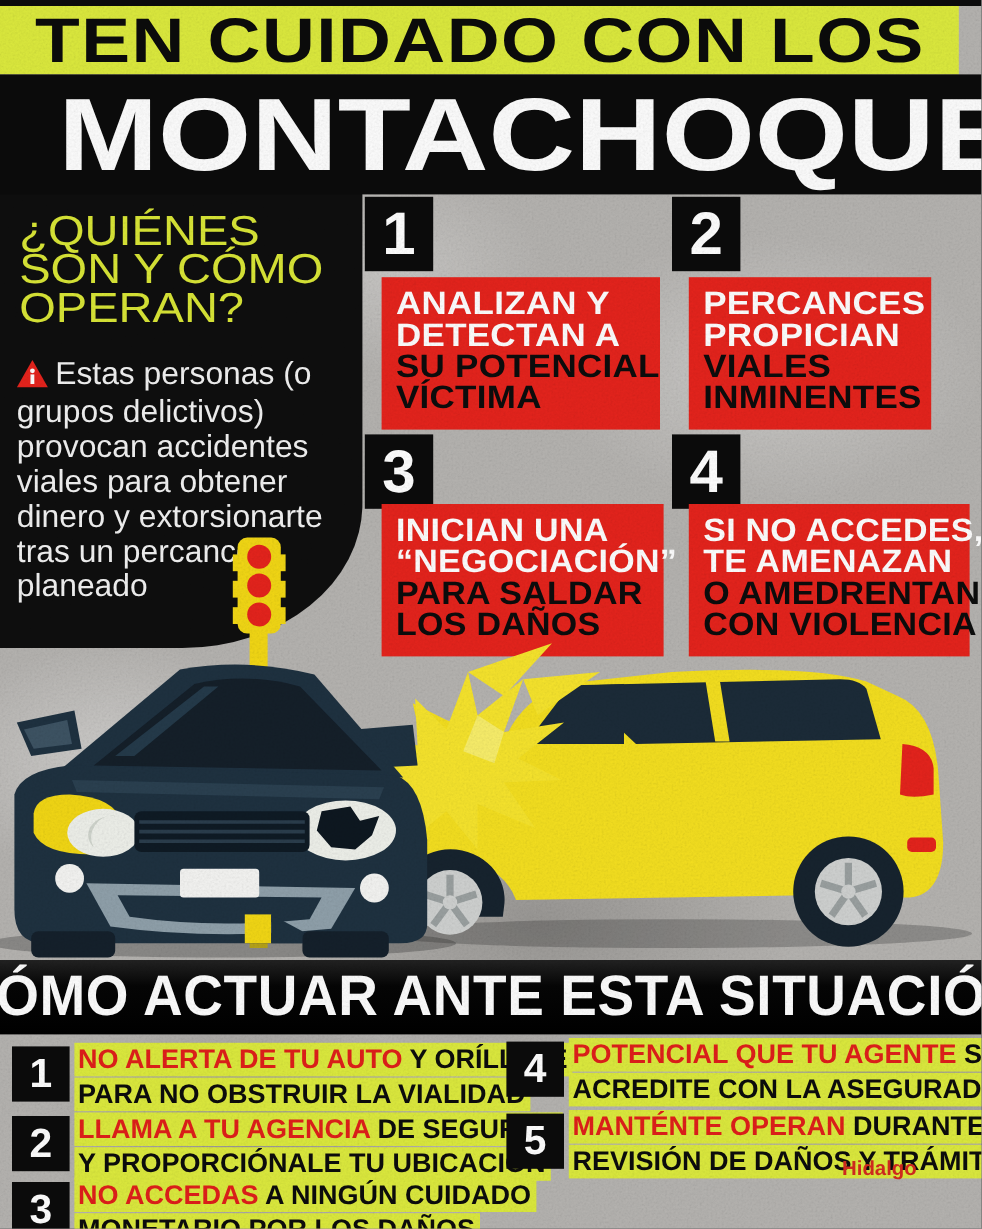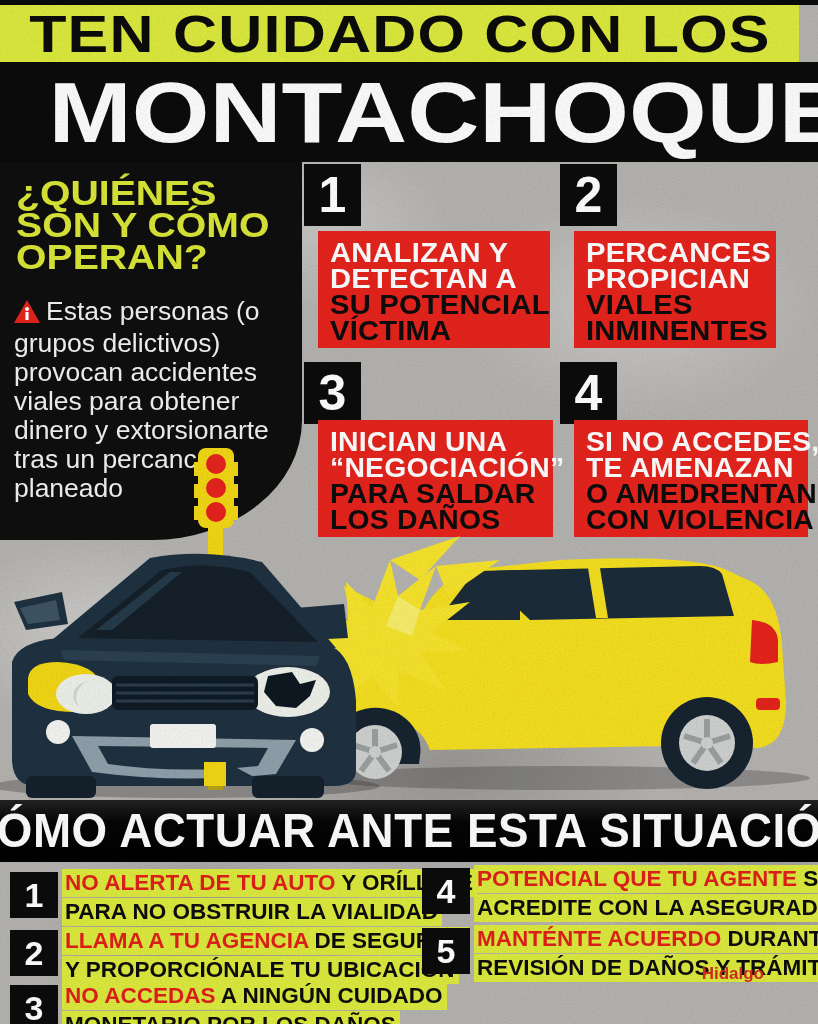--- a/index.html
+++ b/index.html
@@ -22,29 +22,29 @@
   
   .topstrip{position:absolute;left:0;top:0;width:818px;height:5px;background:#0b0b0b;z-index:5}
   .kicker{position:absolute;left:0;top:5px;width:799px;height:57px;background:#dcea3d;z-index:5;
     display:flex;align-items:center;justify-content:center;color:#0b0b0b;font-weight:bold;font-size:50px;letter-spacing:1px}
   .titleband{position:absolute;left:0;top:62px;width:818px;height:100px;background:#0b0b0b;z-index:5;
     display:flex;align-items:center;justify-content:flex-end;color:#fdfdfd;font-weight:bold;font-size:78px}
 
   
   .panel{position:absolute;left:0;top:155px;width:302px;height:385px;background:#0e0e0e;
     border-bottom-right-radius:150px 120px;z-index:2}
-  .panel .heading{margin:22px 0 0 16px;color:#d9e636;font-weight:bold;font-size:35px;line-height:32px}
+  .panel .heading{margin:22px 0 0 16px;color:#d9e636;font-weight:normal;font-size:35px;line-height:32px}
   .panel .para{margin:24px 0 0 14px;width:278px;color:#f2f2f2;font-size:26.5px;line-height:29px;font-weight:normal}
   .warn{display:inline-block;vertical-align:-3px;margin-right:6px}
 
   
   .numsq{position:absolute;background:#0b0b0b;color:#fff;font-weight:bold;z-index:3;
     display:flex;align-items:center;justify-content:center}
   .numsq.big{width:57px;height:62px;font-size:50px}
-  .redbox{position:absolute;background:#e5231c;z-index:3;padding:9px 10px 4px 12px;
+  .redbox{position:absolute;background:#e5231c;z-index:3;padding:9px 10px 14px 12px;
     font-weight:bold;font-size:27px;line-height:26px}
   .redbox .w{color:#fefefe}
   .redbox .b{color:#0c0c0c}
   .redbox div{letter-spacing:.2px}
 
   
   .scene{position:absolute;left:0;top:440px;width:818px;height:362px;z-index:4;pointer-events:none}
 
   
   .banner{position:absolute;left:0;top:800px;width:818px;height:62px;z-index:5;
@@ -257,21 +257,21 @@
   </div>
 
   <div class="tip-num" style="left:422px;top:868px">4</div>
   <div class="tip" style="left:474px;top:865px">
     <span class="hl"><span class="lead">POTENCIAL QUE TU AGENTE</span><span class="rest"> SE</span></span><br>
     <span class="hl l2">ACREDITE CON LA ASEGURADORA</span>
   </div>
 
   <div class="tip-num" style="left:422px;top:928px">5</div>
   <div class="tip" style="left:474px;top:925px">
-    <span class="hl"><span class="lead">MANTÉNTE ACUERDO</span><span class="rest"> DURANTE LA</span></span><br>
+    <span class="hl"><span class="lead">MANTÉNTE OPERAN</span><span class="rest"> DURANTE LA</span></span><br>
     <span class="hl l2">REVISIÓN DE DAÑOS Y TRÁMITES</span>
   </div>
 
   <div class="logo">
     <div class="ed">Hidalgo</div>
   </div>
 
   <svg class="noise" width="818" height="1024">
     <filter id="grain">
       <feTurbulence type="fractalNoise" baseFrequency="0.55" numOctaves="2" seed="7"></feTurbulence>

